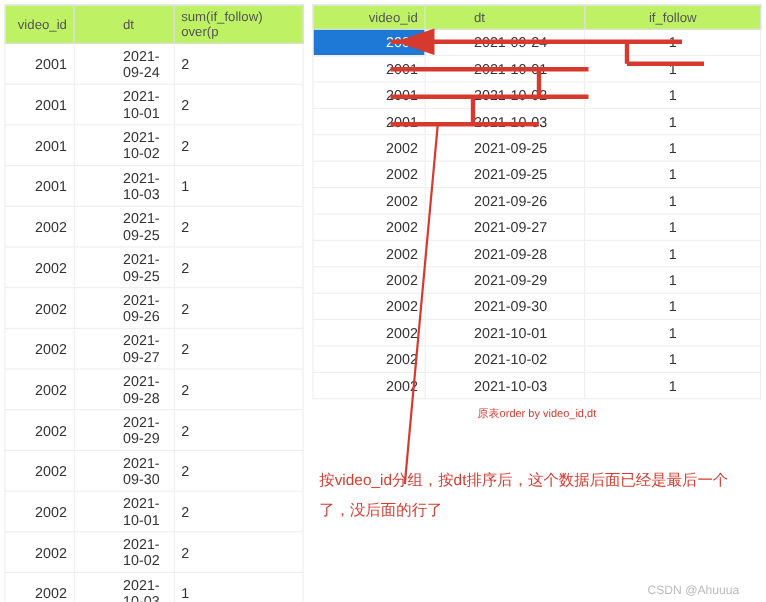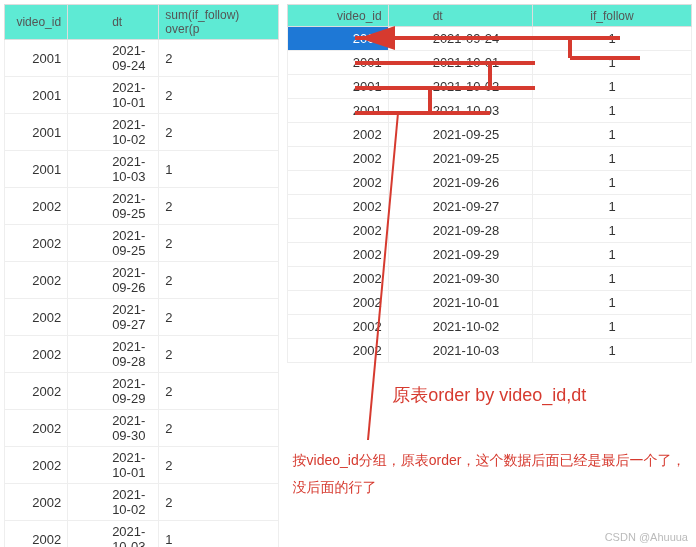--- a/index.html
+++ b/index.html
@@ -1,30 +1,30 @@
 <!DOCTYPE html>
 <html><head>
 <meta charset="utf-8">
 <style>
   * { box-sizing: border-box; margin: 0; padding: 0; }
   body { font-family: Arial, "Microsoft YaHei", sans-serif; font-size: 13px; color: #333; background: #fff; width: 696px; height: 547px; position: relative; overflow: hidden; }
   .container { display: flex; gap: 8px; padding: 4px; }
   .tbl { border-collapse: collapse; }
-  .tbl th { background: #5eead4; border: 1px solid #ddd; padding: 3px 6px; text-align: left; font-weight: normal; font-size: 12px; color: #555; height: 22px; }
+  .tbl th { background: #bef264; border: 1px solid #ddd; padding: 3px 6px; text-align: left; font-weight: normal; font-size: 12px; color: #555; height: 22px; }
   .tbl td { border: 1px solid #eee; padding: 3px 6px; height: 24px; }
   .tbl .col-id { width: 70px; text-align: right; }
   .tbl .col-dt { width: 100px; text-align: left; padding-left: 44px; }
   .tbl .col-val { width: 160px; text-align: left; }
   .tbl .col-val2 { width: 110px; text-align: center; }
   .highlight { background: #1e78d6; color: #fff; }
-  .caption { text-align: center; color: #d63a2f; font-size: 18px; margin-top: 20px; }
+  .caption { text-align: center; color: #d63a2f; font-size: 10px; margin-top: 6px; }
   .note { color: #d63a2f; font-size: 14px; line-height: 1.9; margin-top: 40px; padding: 0 6px; }
   .right-block { display: flex; flex-direction: column; }
   .overlay { position: absolute; top: 0; left: 0; pointer-events: none; }
-  .watermark { position: absolute; bottom: 4px; right: 8px; color: #bbb; font-size: 11px; margin-top: 45px; }
+  .watermark { position: absolute; bottom: 4px; right: 24px; color: #bbb; font-size: 11px; margin-top: 45px; }
 </style>
 </head>
 <body>
 
 <div class="container">
   <div>
     <table class="tbl">
       <thead>
         <tr>
           <th class="col-id">video_id</th>
@@ -184,21 +184,21 @@
             <td class="col-val2">1</td>
           </tr>
           <tr>
             <td class="col-id">2002</td>
             <td class="col-dt">2021-10-03</td>
             <td class="col-val2">1</td>
           </tr>
         </tbody>
     </table>
     <div class="caption">原表order by video_id,dt</div>
-    <div class="note">按video_id分组，原表order，这个数据后面已经是最后一个了，没后面的行了</div>
+    <div class="note">按video_id分组，按dt排序后，这个数据后面已经是最后一个了，没后面的行了</div>
   </div>
 </div>
 
 <svg class="overlay" width="696" height="547">
   <defs>
     <marker id="arr" markerWidth="10" markerHeight="10" refX="8" refY="3" orient="auto">
       <path d="M0,0 L0,6 L9,3 z" fill="#d63a2f"></path>
     </marker>
   </defs>
 

